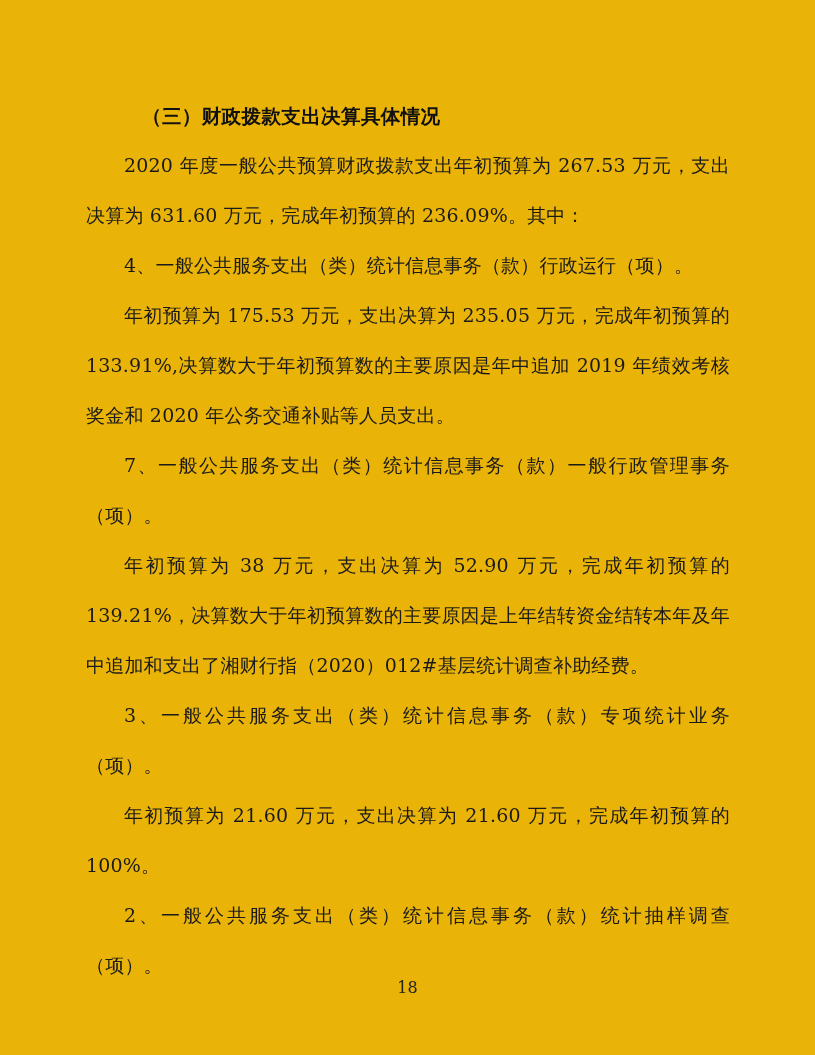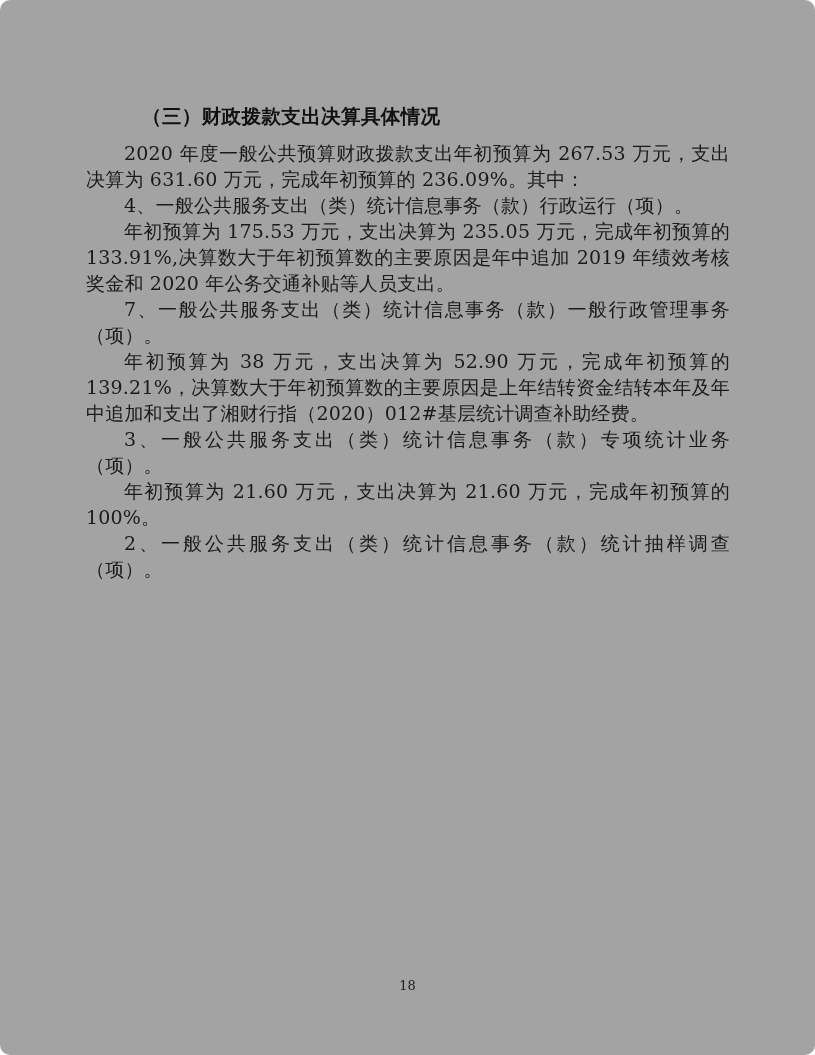--- a/index.html
+++ b/index.html
@@ -14,56 +14,55 @@
     color: #1a1a1a;
     position: relative;
     overflow: hidden;
   }
   .page {
     position: absolute;
     left: 0;
     top: 0;
     width: 815px;
     height: 1055px;
-    background: #a3a3a3;
-    border-radius: 10px;
+    background: #eab308;
   }
   .content {
     position: absolute;
     left: 86px;
     top: 100px;
     width: 644px;
   }
   .heading {
     font-family: "DejaVu Sans", "Liberation Sans", sans-serif;
     font-weight: bold;
     font-size: 19.5px;
     line-height: 34px;
     text-indent: 56px;
     letter-spacing: 0.4px;
     margin: 0 0 6px 0;
     color: #111;
   }
   p.body-par {
     font-size: 19px;
-    line-height: 26px;
+    line-height: 50px;
     margin: 0;
     text-indent: 38px;
     text-align: justify;
     text-justify: inter-ideograph;
     letter-spacing: 0.2px;
     color: #1a1a1a;
   }
   .page-number {
     position: absolute;
     left: 0;
     top: 978px;
     width: 815px;
     text-align: center;
-    font-size: 13px;
+    font-size: 16px;
     font-family: "DejaVu Serif", "Liberation Serif", serif;
     color: #222;
   }
 </style>
 </head>
 <body>
 
 <div class="page">
   <div class="content">
     <h2 class="heading">（三）财政拨款支出决算具体情况</h2>

